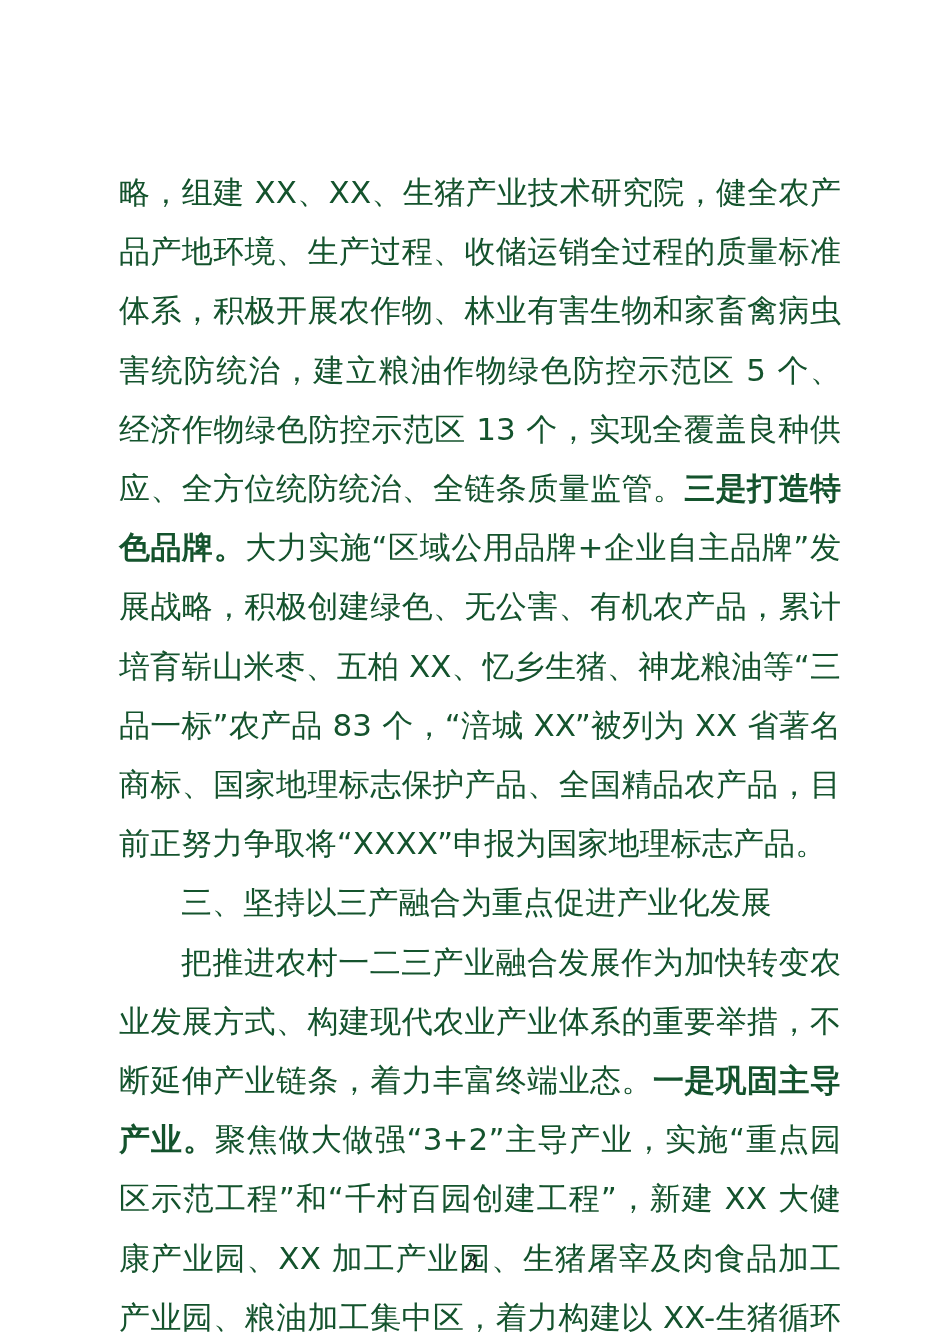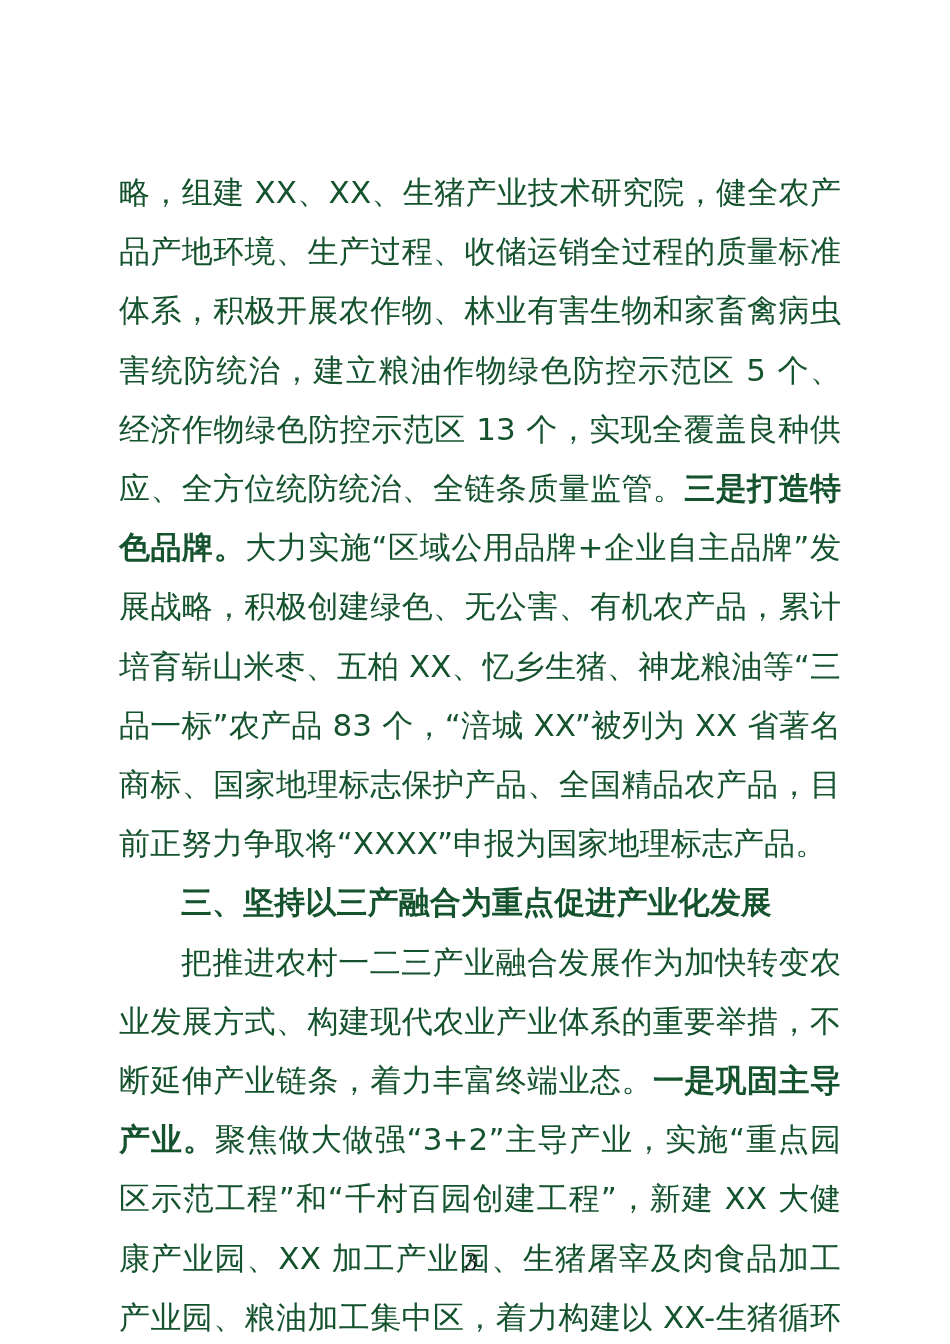--- a/index.html
+++ b/index.html
@@ -29,21 +29,21 @@
     text-align: justify;
     text-justify: inter-ideograph;
     letter-spacing: 0.1px;
     font-weight: 400;
   }
   .para.indent {
     text-indent: 62px;
   }
   .para.heading {
     text-indent: 62px;
-    font-weight: 700;
+    font-weight: 400;
   }
   .b {
     font-weight: 700;
   }
   .pagenum {
     position: absolute;
     left: 0;
     top: 1248px;
     width: 950px;
     text-align: center;

